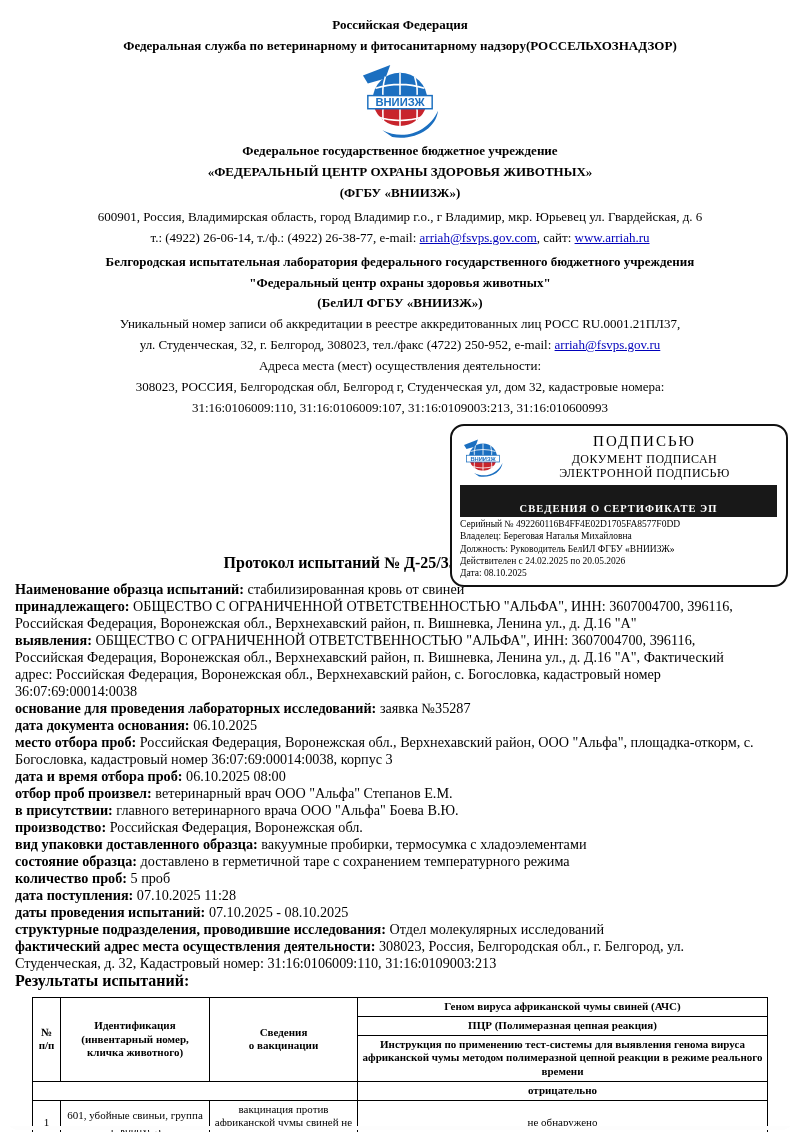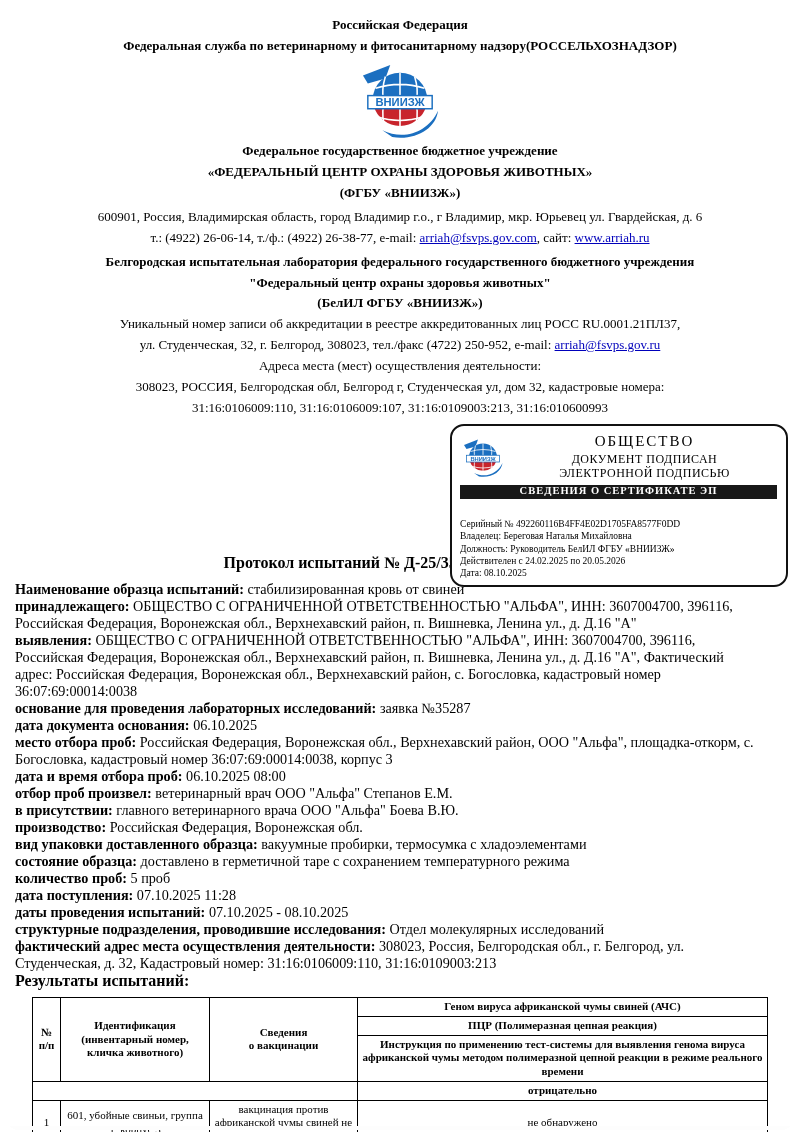--- a/index.html
+++ b/index.html
@@ -25,23 +25,23 @@
     border: 2.5px solid #111; border-radius: 14px; background:#fff;
     padding: 7px 9px 5px 8px; text-align: left;
   }
   .stamp-top { display: flex; align-items: center; gap: 6px; }
   .stamp-txt { flex: 1; text-align: center; }
   .stamp-approve { font-size: 15px; letter-spacing: 2px; margin-bottom: 3px; }
   .stamp-signed { font-size: 12px; letter-spacing: 0.5px; line-height: 1.16; }
   .stamp-bar {
     background: #181818; color: #fff; text-align: center;
     font-size: 10.5px; font-weight: bold; letter-spacing: 1px;
-    padding: 0 0 3px 0; margin-top: 4px;
-  }
-  .stamp-details { font-size: 9.5px; line-height: 1.3; margin-top: 19px; }
+    padding: 18px 0 3px 0; margin-top: 4px;
+  }
+  .stamp-details { font-size: 9.5px; line-height: 1.3; margin-top: 1px; }
   .stamp-details div { white-space: nowrap; overflow: hidden; }
   
   .doc-title { text-align: center; font-weight: bold; font-size: 16px; margin: 2px 0 9px 0; }
   .body-text { padding: 0 38px 0 15px; }
   .field { font-size: 14.2px; line-height: 17px; }
   .field b { font-weight: bold; }
   .results-label { font-size: 16px; line-height: 17px; font-weight: bold; }
   
   table.results {
     border-collapse: collapse; margin: 8px 0 0 32px; width: 736px;
@@ -114,21 +114,21 @@
     <p class="hn">31:16:0106009:110, 31:16:0106009:107, 31:16:0109003:213, 31:16:010600993</p>
   </div>
 
   <div class="stamp-wrap">
     <div class="stamp">
       <div class="stamp-top">
         <svg width="46" height="40">
             <use href="#logo-sym"></use>
           </svg>
         <div class="stamp-txt">
-          <div class="stamp-approve">ОБЩЕСТВО</div>
+          <div class="stamp-approve">ПОДПИСЬЮ</div>
           <div class="stamp-signed">ДОКУМЕНТ ПОДПИСАН</div>
           <div class="stamp-signed">ЭЛЕКТРОННОЙ ПОДПИСЬЮ</div>
         </div>
       </div>
       <div class="stamp-bar">СВЕДЕНИЯ О СЕРТИФИКАТЕ ЭП</div>
       <div class="stamp-details">
         <div>Серийный № 492260116B4FF4E02D1705FA8577F0DD</div>
         <div>Владелец: Береговая Наталья Михайловна</div>
         <div>Должность: Руководитель БелИЛ ФГБУ «ВНИИЗЖ»</div>
         <div>Действителен с 24.02.2025 по 20.05.2026</div>

